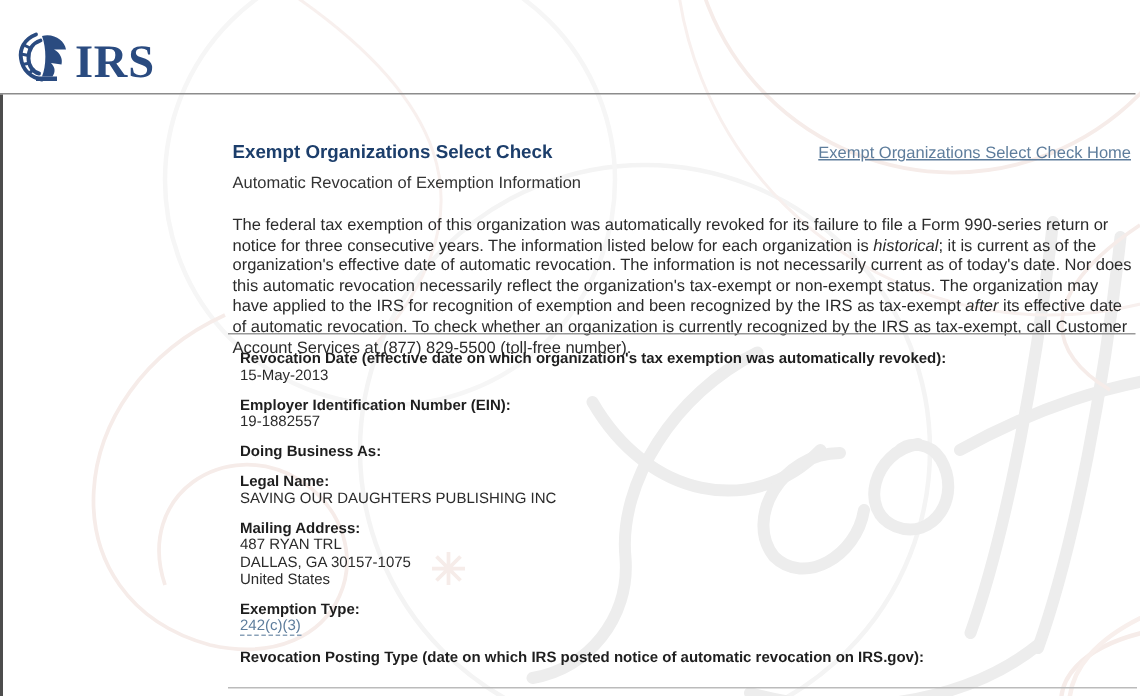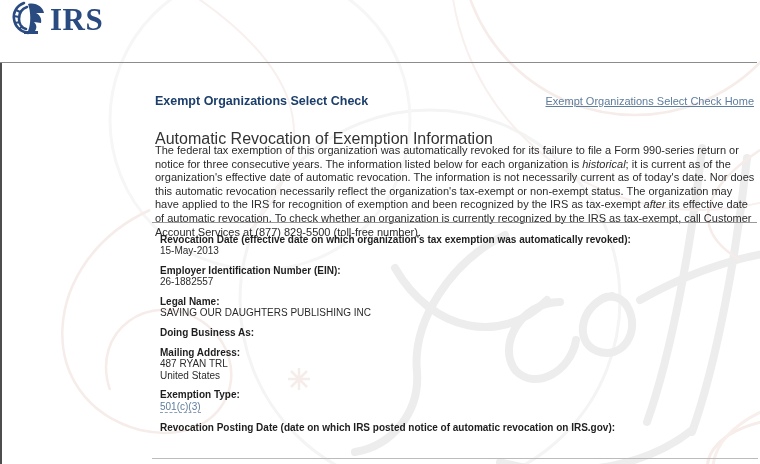--- a/index.html
+++ b/index.html
@@ -3,32 +3,32 @@
 <meta charset="utf-8">
 <style>
   html,body{margin:0;padding:0;background:#ffffff;}
   #screen{
     position:relative;width:760px;height:464px;overflow:hidden;background:#ffffff;
     font-family:"Liberation Sans", sans-serif;color:#2b2b2b;
   }
   
   .watermark{position:absolute;left:0;top:0;width:760px;height:464px;z-index:0;pointer-events:none;}
   
-  .logo{position:absolute;left:10px;top:0;display:flex;align-items:center;z-index:2;}
+  .logo{position:absolute;left:10px;top:20px;display:flex;align-items:center;z-index:2;}
   .logo-text{
     font-family:"Liberation Serif", serif;font-weight:700;font-size:31px;
     color:#2a4b80;letter-spacing:.5px;line-height:34px;margin-left:2px;
   }
   .header-divider{position:absolute;top:62px;left:0;right:3px;height:1px;background:#8c8c8c;z-index:2;}
   .left-edge{position:absolute;left:0;top:63px;bottom:0;width:2px;background:#4d4d4d;z-index:2;}
   
   .title-row{position:absolute;left:155px;right:6px;top:94px;display:flex;justify-content:space-between;align-items:baseline;z-index:2;}
   .page-title{font-size:12.5px;font-weight:bold;color:#1c3e6b;text-align:right;}
   .home-link{font-size:11px;color:#5e7d9c;text-decoration:underline;cursor:pointer;}
-  .subtitle{position:absolute;left:155px;top:130px;font-size:16px;color:#333;z-index:2;}
+  .subtitle{position:absolute;left:155px;top:116px;font-size:11px;color:#333;z-index:2;}
   .notice{
     position:absolute;left:155px;top:144px;width:601px;font-size:11px;
     line-height:13.6px;color:#2b2b2b;z-index:2;
   }
   .notice i{font-style:italic;}
   .divider-mid{position:absolute;top:222px;left:152px;right:3px;height:1px;background:#9a9a9a;z-index:2;}
   .divider-bottom{position:absolute;top:458px;left:152px;right:2px;height:1px;background:#bbbbbb;z-index:2;}
   .details{position:absolute;left:160px;top:234px;width:596px;font-size:10px;line-height:11.3px;z-index:2;}
   .detail-group{margin-bottom:8.5px;}
   .detail-label{font-weight:bold;color:#1e1e1e;}
@@ -105,44 +105,45 @@
 
   <div class="details">
 
     <div class="detail-group">
       <div class="detail-label">Revocation Date (effective date on which organization's tax exemption was automatically revoked):</div>
       <div class="detail-value">15-May-2013</div>
     </div>
 
     <div class="detail-group">
       <div class="detail-label">Employer Identification Number (EIN):</div>
-      <div class="detail-value">26-1882557</div>
+      <div class="detail-value">19-1882557</div>
+    </div>
+
+    <div class="detail-group">
+      <div class="detail-label">Doing Business As:</div>
     </div>
 
     <div class="detail-group">
       <div class="detail-label">Legal Name:</div>
       <div class="detail-value">SAVING OUR DAUGHTERS PUBLISHING INC</div>
     </div>
 
     <div class="detail-group">
-      <div class="detail-label">Doing Business As:</div>
-    </div>
-
-    <div class="detail-group">
       <div class="detail-label">Mailing Address:</div>
       <div class="detail-value">487 RYAN TRL</div>
+      <div class="detail-value">DALLAS, GA 30157-1075</div>
       <div class="detail-value">United States</div>
     </div>
 
     <div class="detail-group">
       <div class="detail-label">Exemption Type:</div>
-      <a class="exemption-link" href="#">501(c)(3)</a>
+      <a class="exemption-link" href="#">242(c)(3)</a>
     </div>
 
     <div class="detail-group">
-      <div class="detail-label">Revocation Posting Date (date on which IRS posted notice of automatic revocation on IRS.gov):</div>
+      <div class="detail-label">Revocation Posting Type (date on which IRS posted notice of automatic revocation on IRS.gov):</div>
     </div>
 
   </div>
 
   <div class="divider-bottom"></div>
 
 </div>
 
 </body></html>

